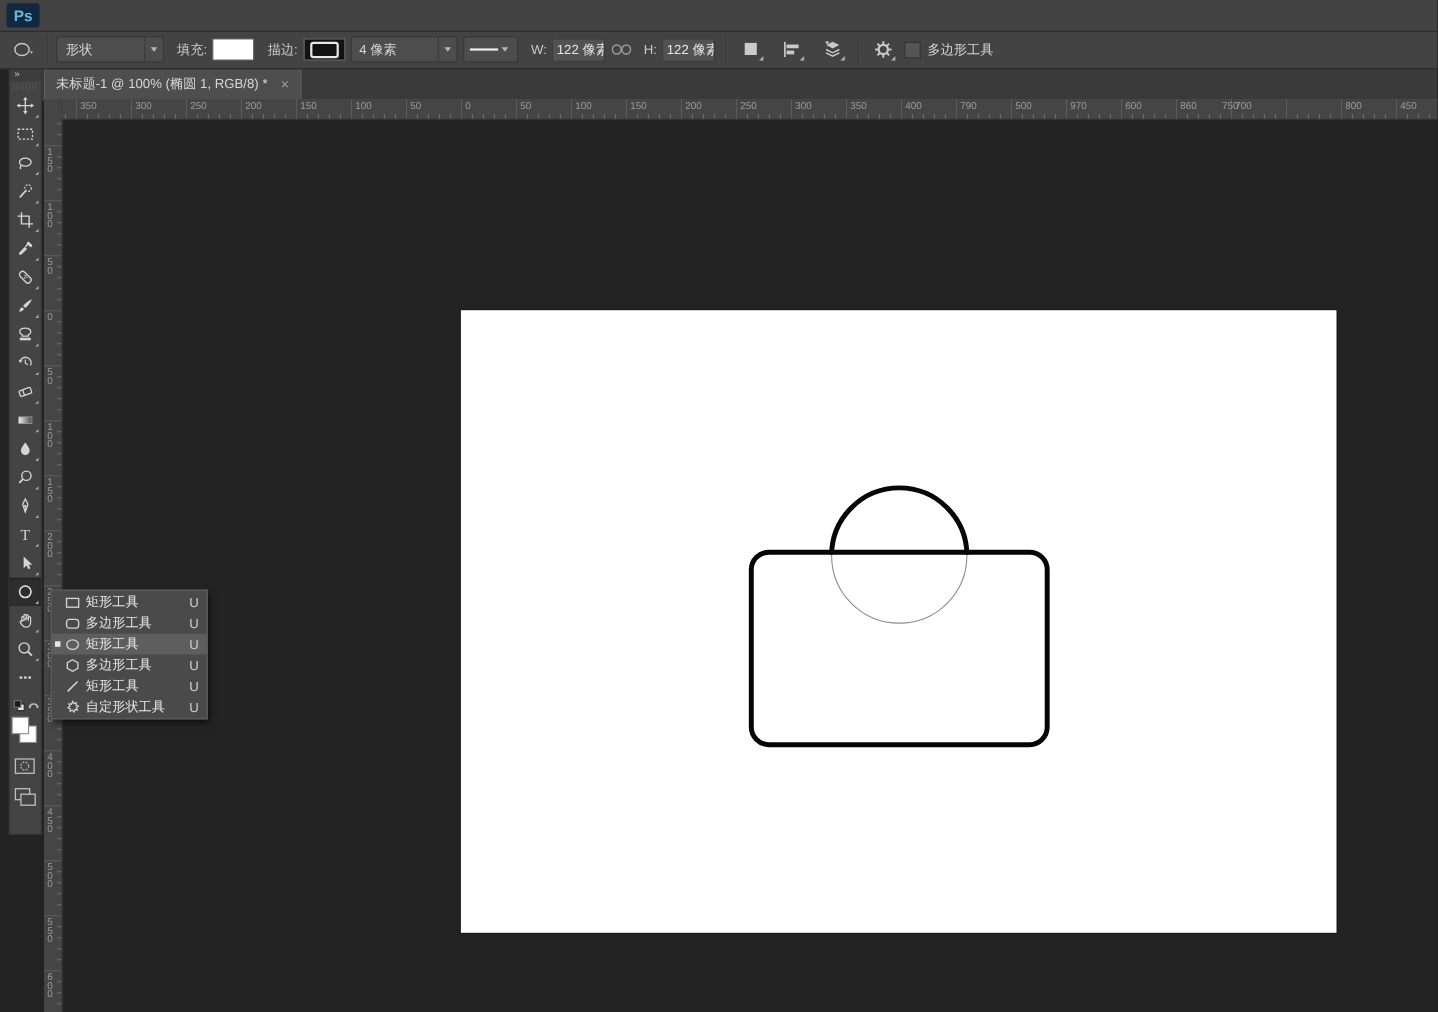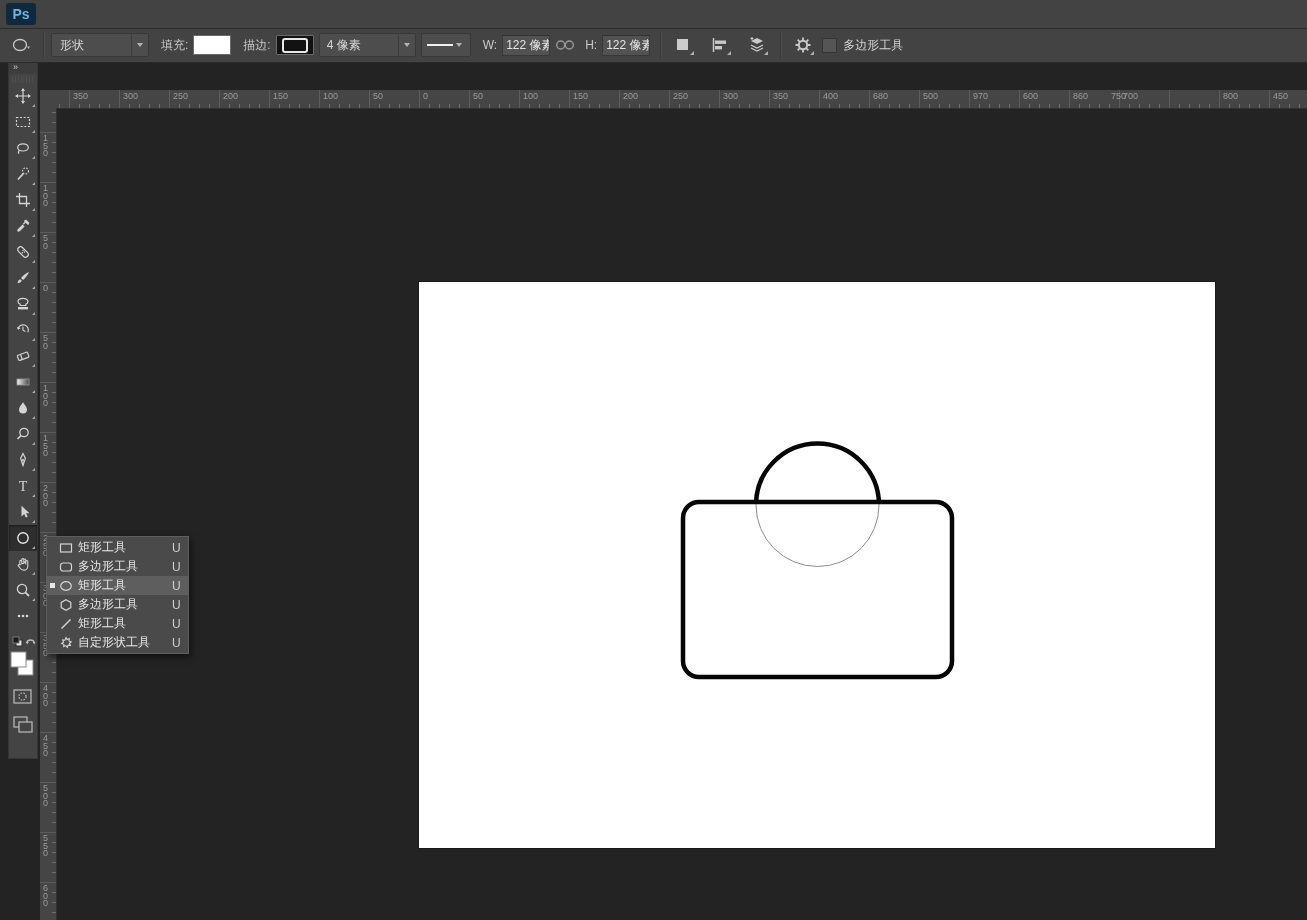--- a/index.html
+++ b/index.html
@@ -157,20 +157,26 @@
           <path d="M8 0.5v3M8 12.5v3M0.5 8h3M12.5 8h3M2.7 2.7l2.1 2.1M11.2 11.2l2.1 2.1M13.3 2.7l-2.1 2.1M4.8 11.2l-2.1 2.1"></path>
         </g>
       </svg>
       <span class="tri"></span>
     </div>
     <div class="checkbox" id="align-edges-box"></div>
     <span style="color:#d6d6d6;">多边形工具</span>
   </div>
 
   <div class="docarea">
+    <div class="tabbar">
+      <div class="tab">
+        <span>未标题-1 @ 100% (椭圆 1, RGB/8) *</span>
+        <span class="close">×</span>
+      </div>
+    </div>
     <div class="rulercorner"></div>
     <div class="hruler" id="hruler">
         <div class="htick-minor" style="left: 3px;"></div>
         <div class="htick-minor" style="left: 23px;"></div>
         <div class="htick-minor" style="left: 33px;"></div>
         <div class="htick-minor" style="left: 43px;"></div>
         <div class="htick-minor" style="left: 53px;"></div>
         <div class="htick-minor" style="left: 73px;"></div>
         <div class="htick-minor" style="left: 83px;"></div>
         <div class="htick-minor" style="left: 93px;"></div>
@@ -292,21 +298,21 @@
         <div class="hlab" style="left: 567px;">200</div>
         <div class="htick-major" style="left: 613px;"></div>
         <div class="hlab" style="left: 617px;">250</div>
         <div class="htick-major" style="left: 663px;"></div>
         <div class="hlab" style="left: 667px;">300</div>
         <div class="htick-major" style="left: 713px;"></div>
         <div class="hlab" style="left: 717px;">350</div>
         <div class="htick-major" style="left: 763px;"></div>
         <div class="hlab" style="left: 767px;">400</div>
         <div class="htick-major" style="left: 813px;"></div>
-        <div class="hlab" style="left: 817px;">680</div>
+        <div class="hlab" style="left: 817px;">790</div>
         <div class="htick-major" style="left: 863px;"></div>
         <div class="hlab" style="left: 867px;">500</div>
         <div class="htick-major" style="left: 913px;"></div>
         <div class="hlab" style="left: 917px;">970</div>
         <div class="htick-major" style="left: 963px;"></div>
         <div class="hlab" style="left: 967px;">600</div>
         <div class="htick-major" style="left: 1013px;"></div>
         <div class="hlab" style="left: 1017px;">860</div>
         <div class="htick-major" style="left: 1063px;"></div>
         <div class="hlab" style="left: 1067px;">700</div>

